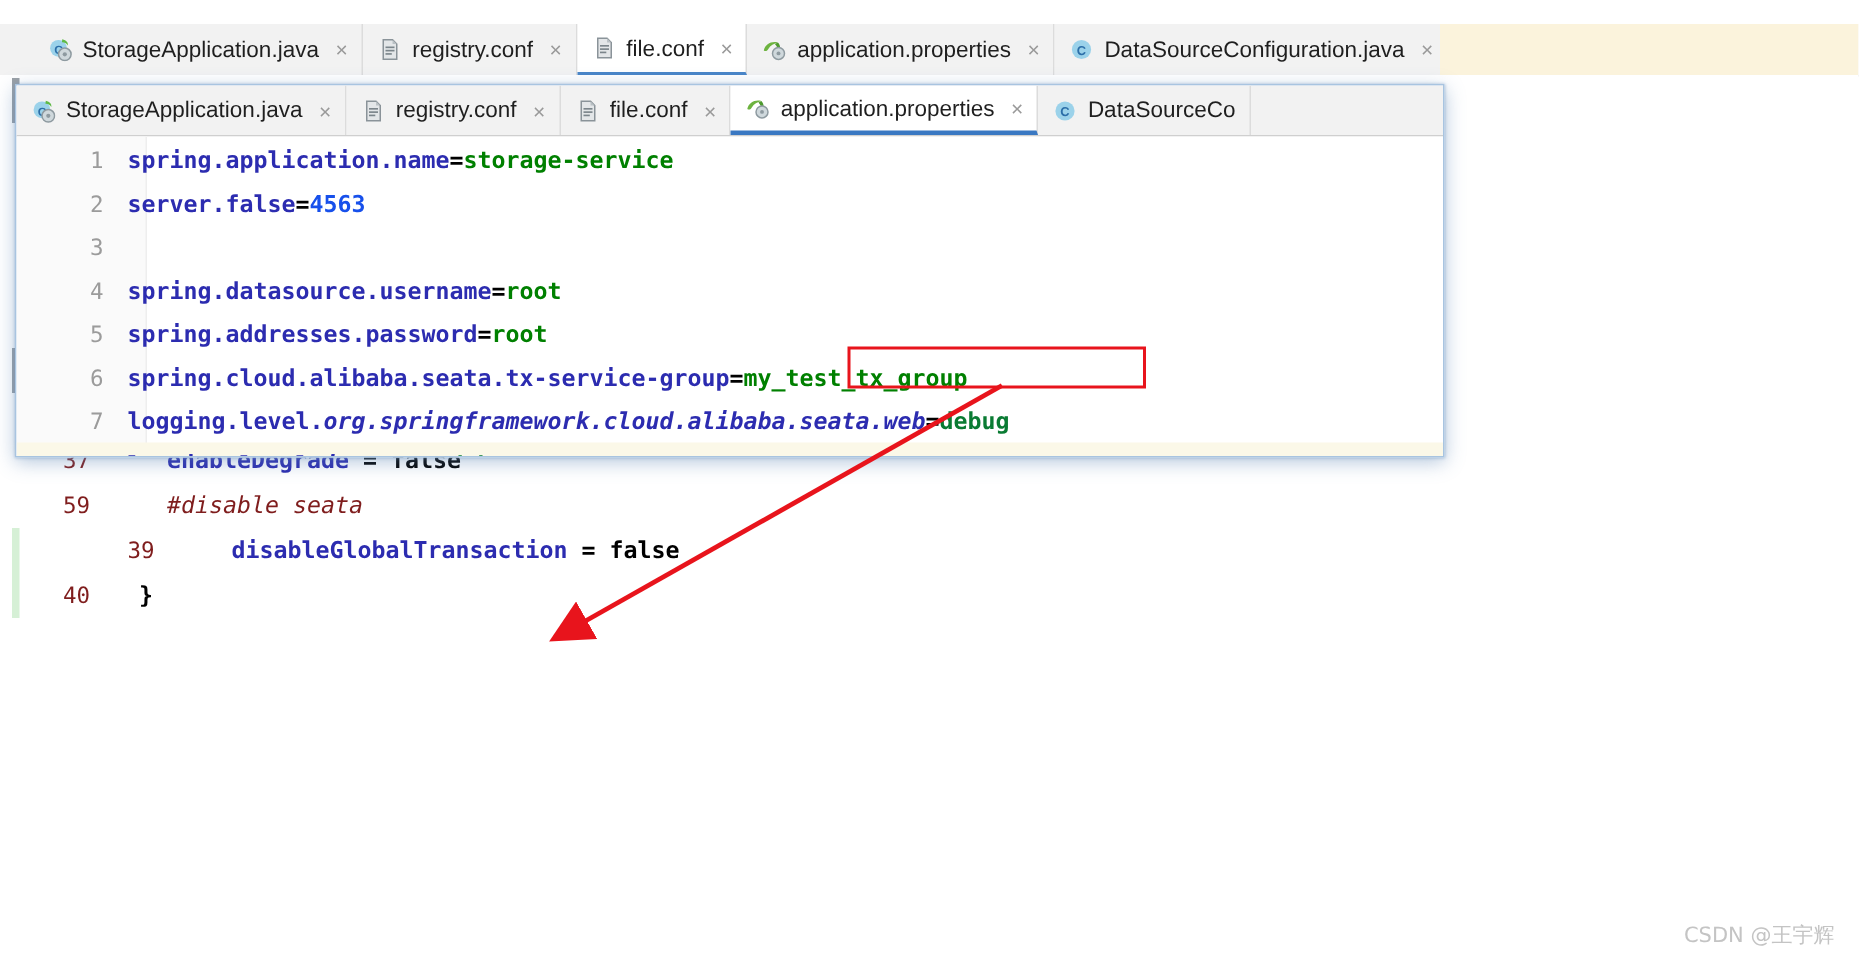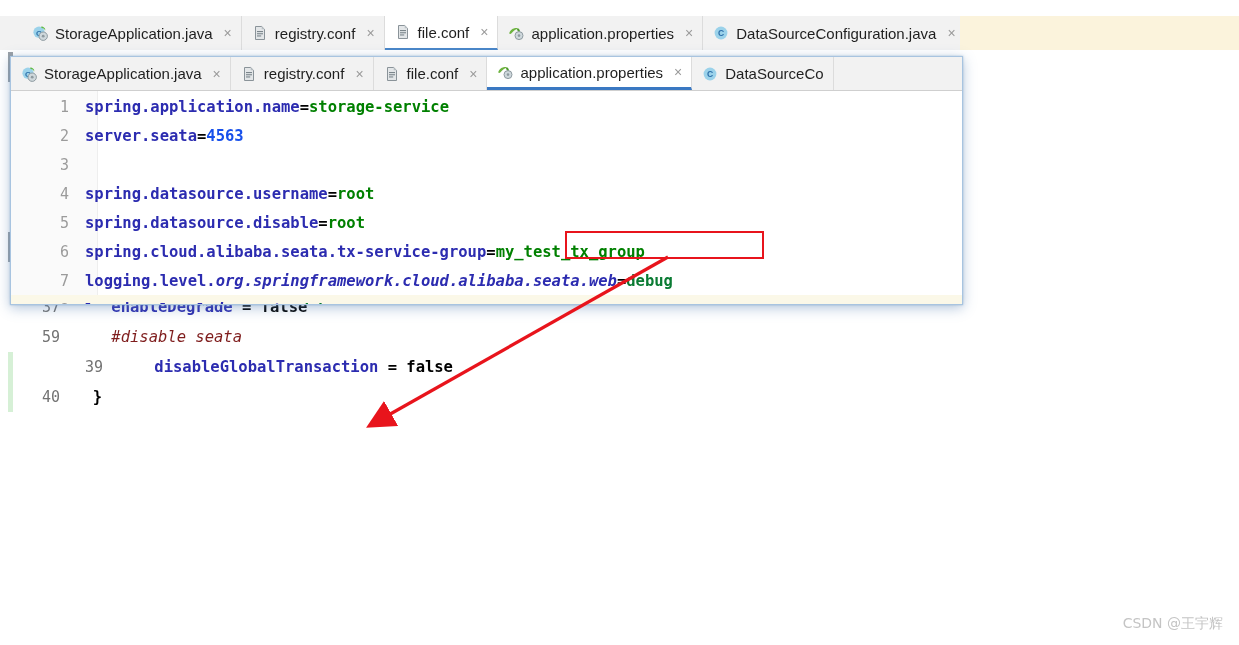--- a/index.html
+++ b/index.html
@@ -54,21 +54,21 @@
   .bg-marker.green{background:#d6f0d6;}
 
   .bg-line{
     position:absolute;left:0;width:1239px;height:30px;
     display:flex;align-items:center;
     font-family:"DejaVu Sans Mono","Liberation Mono",monospace;
     font-size:15.5px;
   }
   .bg-num{
     width:74px;min-width:74px;text-align:right;padding-right:14px;
-    box-sizing:border-box;color:#737373;font-size:15px;
+    box-sizing:border-box;color:#7f1d1d;font-size:15px;
     font-family:"DejaVu Sans Mono","Liberation Mono",monospace;
   }
   .bg-txt{white-space:pre;color:#000000;}   
   .key {color:#2c2cb0;}                    
   .str {color:#008000;}                    
   .num {color:#1750eb;}                    
   .cmt {color:#7f1d1d;font-style:italic;}  
   .plain{color:#000000;}
   .val {color:#0a7b33;}
   .ital{font-style:italic;}
@@ -346,32 +346,32 @@
     </div>
   <div id="popup-code">
     <div id="popup-gutter-sep"></div>
     <div id="popup-lines">
         <div class="p-line" style="top: 1px;">
           <span class="p-num">1</span>
           <span class="p-txt"><span class="key" style="font-weight:bold">spring.application.name</span><span class="plain" style="font-weight:bold">=</span><span class="str" style="font-weight:bold">storage-service</span></span>
         </div>
         <div class="p-line" style="top: 30px;">
           <span class="p-num">2</span>
-          <span class="p-txt"><span class="key" style="font-weight:bold">server.seata</span><span class="plain" style="font-weight:bold">=</span><span class="num" style="font-weight:bold">4563</span></span>
+          <span class="p-txt"><span class="key" style="font-weight:bold">server.false</span><span class="plain" style="font-weight:bold">=</span><span class="num" style="font-weight:bold">4563</span></span>
         </div>
         <div class="p-line" style="top: 59px;">
           <span class="p-num">3</span>
         </div>
         <div class="p-line" style="top: 88px;">
           <span class="p-num">4</span>
           <span class="p-txt"><span class="key" style="font-weight:bold">spring.datasource.username</span><span class="plain" style="font-weight:bold">=</span><span class="str" style="font-weight:bold">root</span></span>
         </div>
         <div class="p-line" style="top: 117px;">
           <span class="p-num">5</span>
-          <span class="p-txt"><span class="key" style="font-weight:bold">spring.datasource.disable</span><span class="plain" style="font-weight:bold">=</span><span class="str" style="font-weight:bold">root</span></span>
+          <span class="p-txt"><span class="key" style="font-weight:bold">spring.addresses.password</span><span class="plain" style="font-weight:bold">=</span><span class="str" style="font-weight:bold">root</span></span>
         </div>
         <div class="p-line" style="top: 146px;">
           <span class="p-num">6</span>
           <span class="p-txt"><span class="key" style="font-weight:bold">spring.cloud.alibaba.seata.tx-service-group</span><span class="plain" style="font-weight:bold">=</span><span class="str" style="font-weight:bold">my_test_tx_group</span></span>
         </div>
         <div class="p-line" style="top: 175px;">
           <span class="p-num">7</span>
           <span class="p-txt"><span class="key" style="font-weight:bold">logging.level.</span><span class="key ital" style="font-weight:bold">org.springframework.cloud.alibaba.seata.web</span><span class="plain" style="font-weight:bold">=</span><span class="val" style="font-weight:bold">debug</span></span>
         </div>
         <div class="p-line hl" style="top: 204px;">

